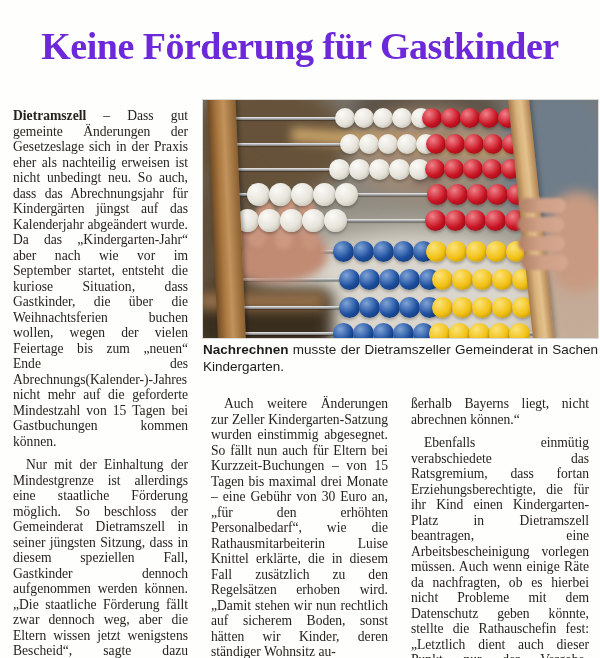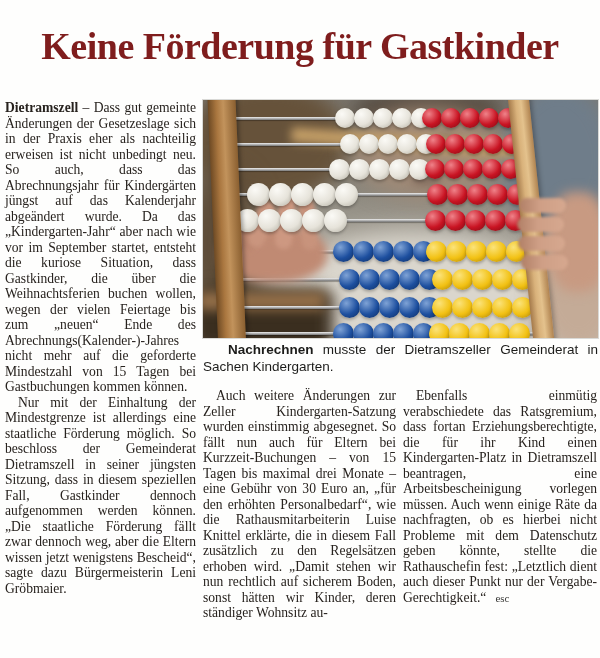--- a/index.html
+++ b/index.html
@@ -9,35 +9,35 @@
   }
   
   .kicker-row { position:absolute; left:5px; top:4px; right:1px; display:flex; align-items:flex-end; }
   .kicker {
     font-family:"Liberation Sans", sans-serif; font-weight:bold; font-size:17.5px;
     color:#ae1117; line-height:1; letter-spacing:0.2px;
   }
   .kicker-rule { flex:1; border-bottom:2px dotted #9a9a9a; margin:0 0 2px 6px; height:0; }
   .headline {
     position:absolute; top:26px; left:0; width:600px; margin:0; text-align:center;
-    font-size:38px; font-weight:bold; color:#7f1d1d; letter-spacing:-0.5px; line-height:1.1;
+    font-size:38px; font-weight:bold; color:#6d28d9; letter-spacing:-0.5px; line-height:1.1;
   }
   .subheadline {
     position:absolute; top:70px; left:0; width:600px; margin:0; text-align:center;
     font-size:20px; font-weight:bold; color:#211a14; line-height:1.1;
   }
   
   .col {
     position:absolute; font-size:13.6px; line-height:15.5px; text-align:justify;
     hyphens:auto; -webkit-hyphens:auto; color:#27221e;
   }
   .col1 { left:5px;   top:100px; width:191px; height:557px; }
   .col2 { left:203px; top:388px; width:193px; height:269px; }
   .col3 { left:403px; top:388px; width:194px; height:269px; }
-  .col p { margin:0; }
+  .col p { margin:8px; }
   .col p.indent { text-indent:13px; }
   .dateline { font-weight:bold; }
   .sig { font-size:11px; color:#3a3a38; margin-left:9px; }
   
   .photo {
     position:absolute; left:203px; top:100px; width:395px; height:238px; overflow:hidden;
     background:linear-gradient(180deg,#7d7971 0%, #8b877d 38%, #b3aea4 68%, #c8c3b9 100%);
     outline:1px solid #d9d9d6;
   }
   .photo * { position:absolute; }
@@ -90,21 +90,21 @@
   .hr-f1 { left:316px; top:98px; }
   .hr-f2 { left:314px; top:117px; }
   .hr-f3 { left:315px; top:136px; }
   .hr-f4 { left:318px; top:155px; }
   
   .caption {
     position:absolute; left:203px; top:342px; width:395px;
     font-family:"Liberation Sans", sans-serif; font-size:13.5px; line-height:16.5px;
     color:#1c1c1a; text-align:justify;
   }
-  .caption .lead { font-weight:bold;margin-left:25px; }
+  .caption .lead { font-weight:bold; }
   .credit {
     position:absolute; right:0; top:19px;
     font-size:7.5px; letter-spacing:0.4px; color:#4a4a48;
   }
 </style>
 </head>
 <body>
 
 <div class="page">
 
@@ -251,16 +251,17 @@
 
   <div class="caption">
     <span class="lead">Nachrechnen</span><span> musste der Dietramszeller Gemeinderat in Sachen Kindergarten.</span>
   </div>
 
   <div class="col col2">
     <p class="indent">Auch weitere Änderungen zur Zeller Kindergarten-Satzung wurden einstimmig abgesegnet. So fällt nun auch für Eltern bei Kurzzeit-Buchungen – von 15 Tagen bis maximal drei Monate – eine Gebühr von 30 Euro an, „für den erhöhten Personalbedarf“, wie die Rathausmitarbeiterin Luise Knittel erklärte, die in diesem Fall zusätzlich zu den Regelsätzen erhoben wird. „Damit stehen wir nun rechtlich auf sicherem Boden, sonst hätten wir Kinder, deren ständiger Wohnsitz au-</p>
   </div>
 
   <div class="col col3">
+    <p>ßerhalb Bayerns liegt, nicht abrechnen können.“</p>
     <p class="indent"><span>Ebenfalls einmütig verabschiedete das Ratsgremium, dass fortan Erziehungsberechtigte, die für ihr Kind einen Kindergarten-Platz in Dietramszell beantragen, eine Arbeitsbescheinigung vorlegen müssen. Auch wenn einige Räte da nachfragten, ob es hierbei nicht Probleme mit dem Datenschutz geben könnte, stellte die Rathauschefin fest: „Letztlich dient auch dieser Punkt nur der Vergabe-Gerechtigkeit.“</span><span class="sig">esc</span></p>
   </div>
 
 </div>
 
 </body></html>

